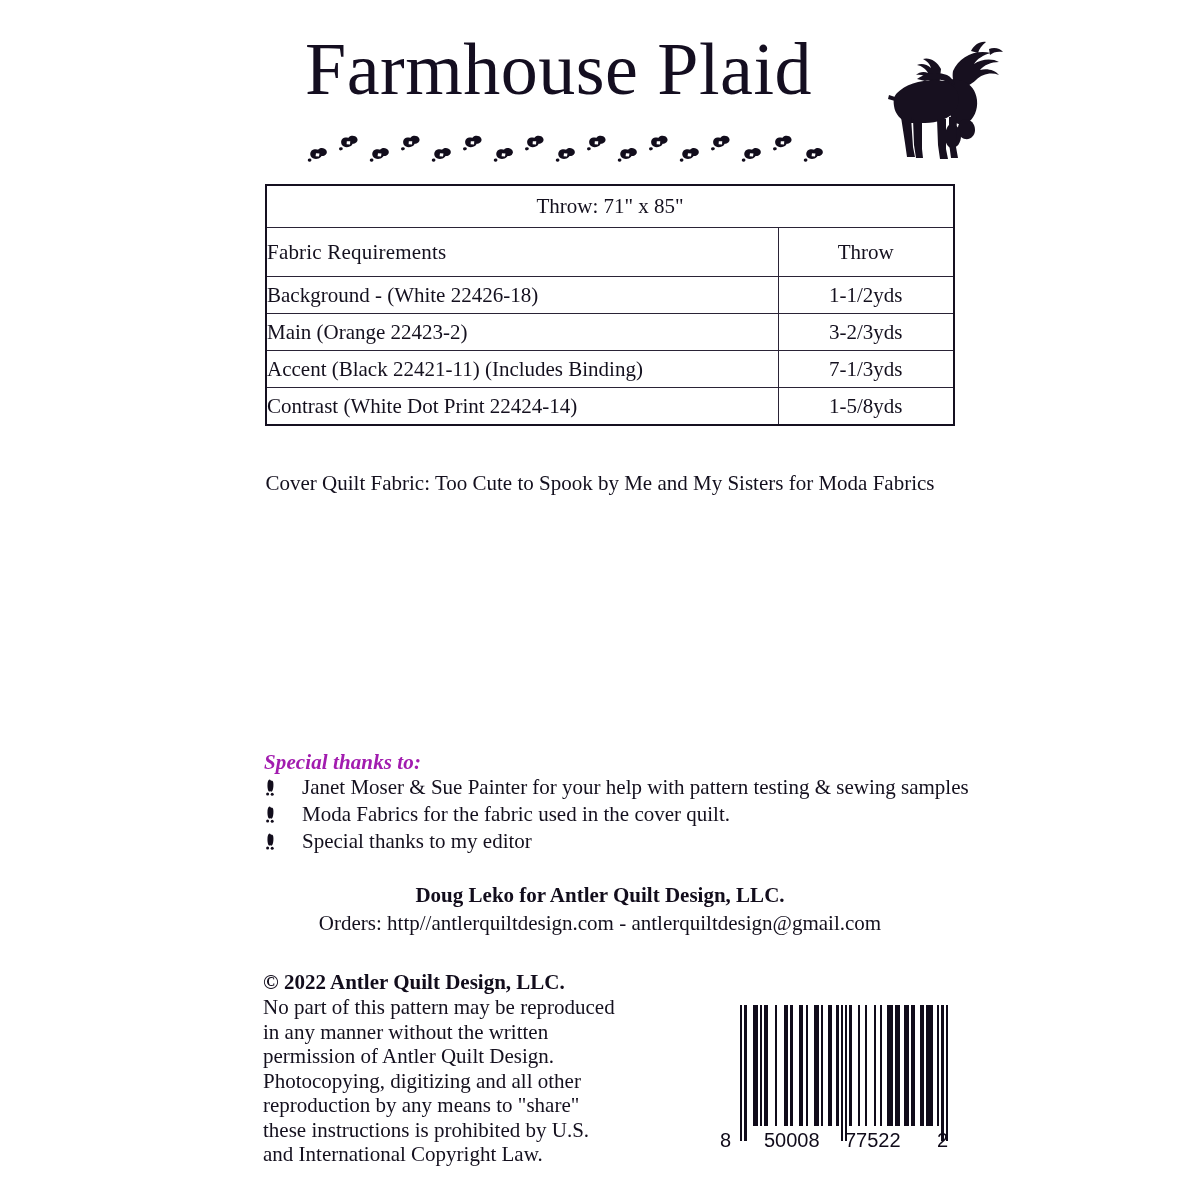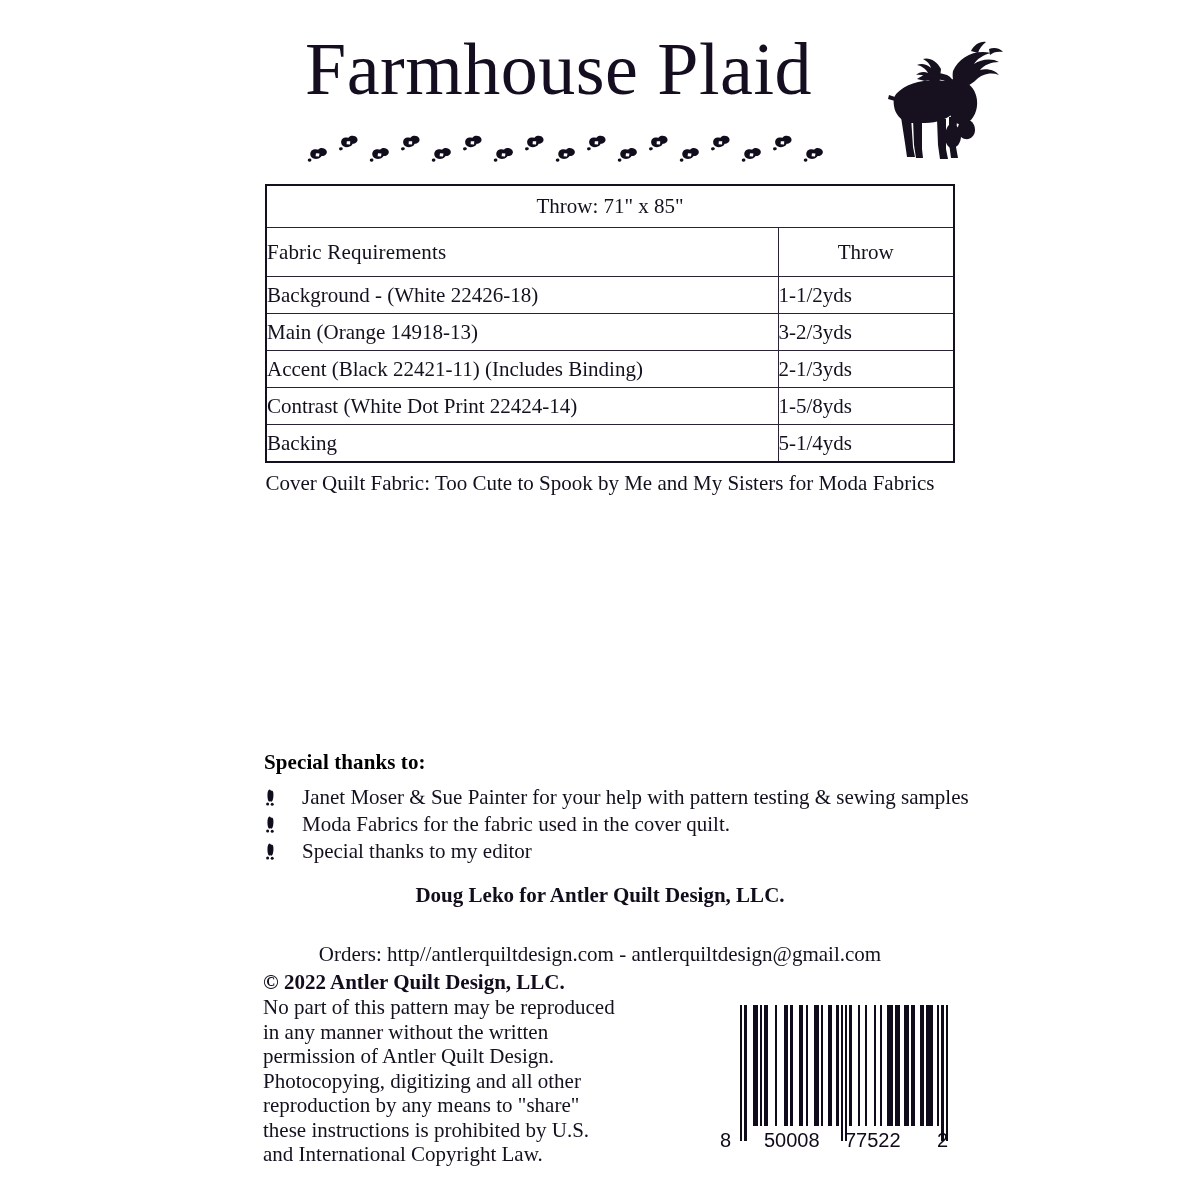--- a/index.html
+++ b/index.html
@@ -99,21 +99,21 @@
     font-size: 23px;
     text-align: center;
   }
   td.fabric-name {
     height: 36px;
     padding-left: 38px;
     font-size: 21px;
   }
   td.fabric-qty {
     height: 36px;
-    text-align: left;
+    text-align: center;
     font-size: 21px;
     border-radius: 15px;
   }
   col.c-left { width: 512px; }
   col.c-right { width: 176px; }
 
   
   #cover-note {
     position: absolute;
     left: 0;
@@ -128,22 +128,23 @@
   
   #thanks {
     position: absolute;
     left: 264px;
     top: 750px;
     width: 720px;
   }
   #thanks-title {
     font-size: 21px;
     font-weight: bold;
-    color: #000000;
-    margin-bottom: 10px;
+    font-style: italic;
+    color: #a21caf;
+    margin-bottom: 0;
     letter-spacing: 0.1px;
   }
   .thanks-row {
     display: flex;
     align-items: flex-start;
     height: 27px;
   }
   .thanks-bullet {
     width: 38px;
     flex: 0 0 38px;
@@ -167,21 +168,20 @@
   #credit-name {
     font-size: 21px;
     font-weight: bold;
     color: #120d1c;
     line-height: 27px;
   }
   #credit-orders {
     font-size: 21px;
     color: #14101e;
     line-height: 29px;
-    margin-top: 31px;
   }
 
   
   #copyright {
     position: absolute;
     left: 263px;
     top: 970px;
     width: 400px;
   }
   #copyright-head {
@@ -421,34 +421,30 @@
     </tr>
     <tr>
       <td class="section-head">Fabric Requirements</td>
       <td class="section-head-right">Throw</td>
     </tr>
     <tr>
       <td class="fabric-name">Background - (White 22426-18)</td>
       <td class="fabric-qty">1-1/2yds</td>
     </tr>
     <tr>
-      <td class="fabric-name">Main (Orange 14918-13)</td>
+      <td class="fabric-name">Main (Orange 22423-2)</td>
       <td class="fabric-qty">3-2/3yds</td>
     </tr>
     <tr>
       <td class="fabric-name">Accent (Black 22421-11) (Includes Binding)</td>
-      <td class="fabric-qty">2-1/3yds</td>
+      <td class="fabric-qty">7-1/3yds</td>
     </tr>
     <tr>
       <td class="fabric-name">Contrast (White Dot Print 22424-14)</td>
       <td class="fabric-qty">1-5/8yds</td>
-    </tr>
-    <tr>
-      <td class="fabric-name">Backing</td>
-      <td class="fabric-qty">5-1/4yds</td>
     </tr>
   </tbody>
 </table>
 
 <div id="cover-note"><span>Cover Quilt Fabric: </span><span class="ital">Too Cute to Spook</span><span> by Me and My Sisters for Moda Fabrics</span></div>
 
 <div id="thanks">
   <div id="thanks-title">Special thanks to:</div>
 
   <div class="thanks-row">

